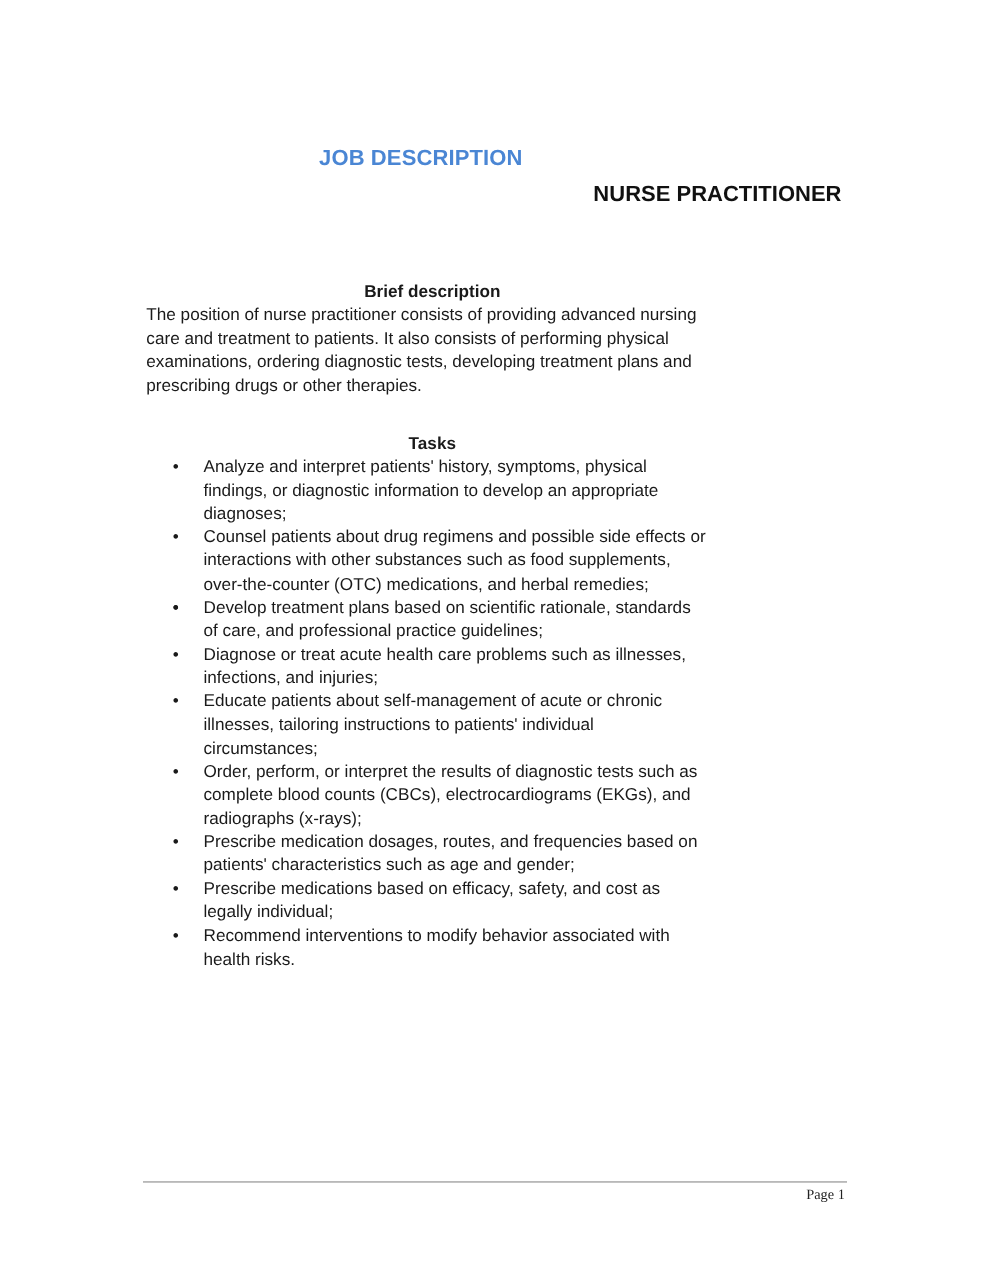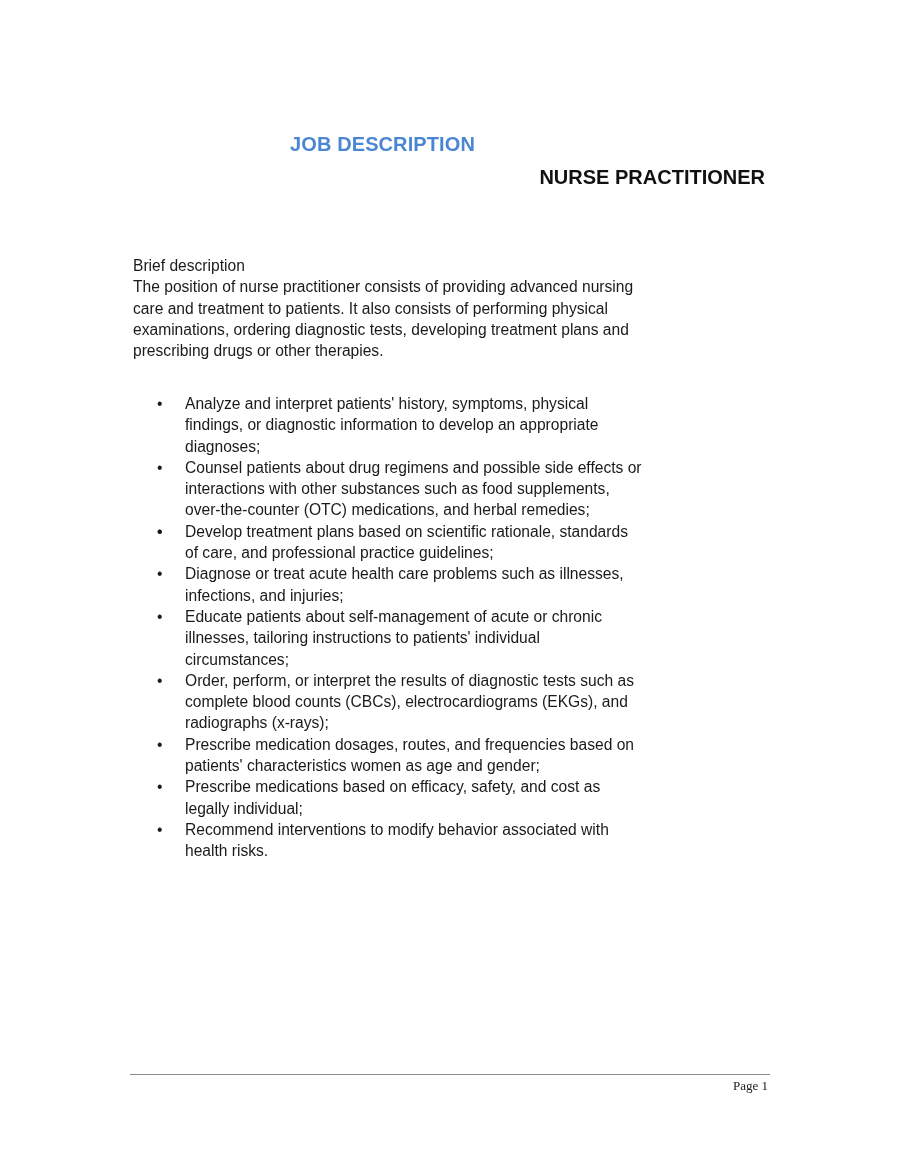--- a/index.html
+++ b/index.html
@@ -42,22 +42,23 @@
       line-height: 24px;
     }
     .section {
       position: absolute;
       left: 133px;
       width: 520px;
       font-size: 15.6px;
       line-height: 21.3px;
     }
     .section-heading {
-      font-weight: normal;
+      font-weight: bold;
       margin: 0;
+      text-align: center;
     }
     .brief { top: 255px; }
     .brief p { margin: 0; }
     .tasks { top: 393px; }
     .task-list {
       list-style: none;
       margin: 0;
       padding: 0;
     }
     .task-item {
@@ -94,20 +95,21 @@
 
   <div class="title-main" style="color: rgb(74, 134, 212);">JOB DESCRIPTION</div>
   <div class="title-sub">NURSE PRACTITIONER</div>
 
   <div class="section brief">
     <p class="section-heading">Brief description</p>
     <p>The position of nurse practitioner consists of providing advanced nursing care and treatment to patients. It also consists of performing physical examinations, ordering diagnostic tests, developing treatment plans and prescribing drugs or other therapies.</p>
   </div>
 
   <div class="section tasks">
+    <p class="section-heading">Tasks</p>
     <ul class="task-list">
       <li class="task-item">
         <span class="bullet">•</span>
         <span>Analyze and interpret patients' history, symptoms, physical findings, or diagnostic information to develop an appropriate diagnoses;</span>
       </li>
       <li class="task-item">
         <span class="bullet">•</span>
         <span>Counsel patients about drug regimens and possible side effects or interactions with other substances such as food supplements, over-the-counter (OTC) medications, and herbal remedies;</span>
       </li>
       <li class="task-item">
@@ -124,21 +126,21 @@
       <li class="task-item">
         <span class="bullet">•</span>
         <span>Educate patients about self-management of acute or chronic illnesses, tailoring instructions to patients' individual circumstances;</span>
       </li>
       <li class="task-item">
         <span class="bullet">•</span>
         <span>Order, perform, or interpret the results of diagnostic tests such as complete blood counts (CBCs), electrocardiograms (EKGs), and radiographs (x-rays);</span>
       </li>
       <li class="task-item">
         <span class="bullet">•</span>
-        <span>Prescribe medication dosages, routes, and frequencies based on patients' characteristics women as age and gender;</span>
+        <span>Prescribe medication dosages, routes, and frequencies based on patients' characteristics such as age and gender;</span>
       </li>
       <li class="task-item">
         <span class="bullet">•</span>
         <span>Prescribe medications based on efficacy, safety, and cost as legally individual;</span>
       </li>
       <li class="task-item">
         <span class="bullet">•</span>
         <span>Recommend interventions to modify behavior associated with health risks.</span>
       </li>
     </ul>

